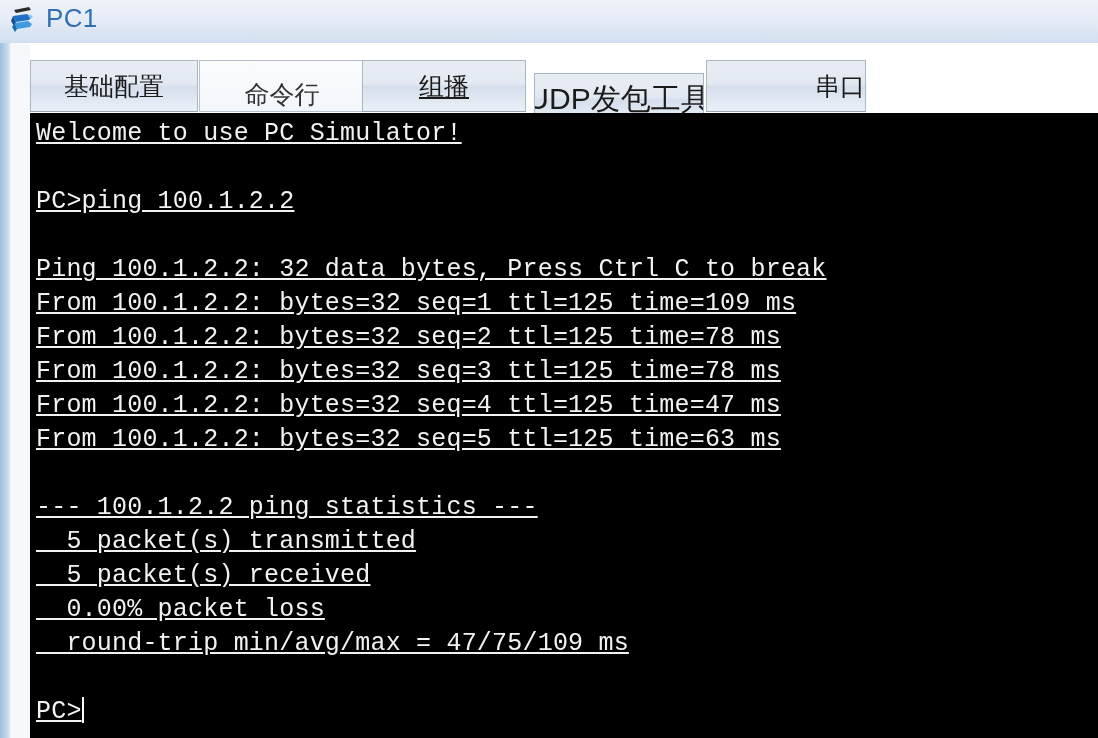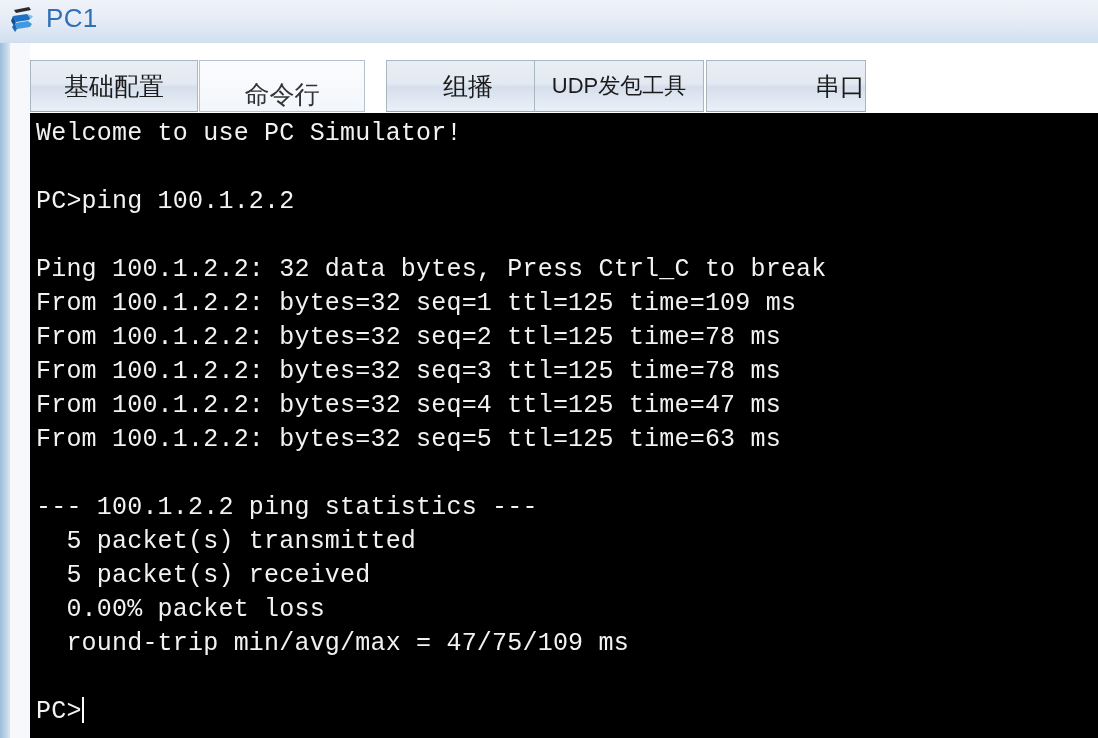--- a/index.html
+++ b/index.html
@@ -106,21 +106,22 @@
   }
   .tab.selected {
     background: linear-gradient(to bottom,
         #fbfcfe 0%,
         #f7f9fc 50%,
         #f2f6fb 100%);
     border-color: #b6c2cf;
     color: #333333;
   }
   .tab.small {
-    font-size: 22px;
+    font-size: 30px;
+    margin-top: 13px;
   }
 
   
   #terminal {
     position: absolute;
     left: 0px;
     top: 70px;
     width: 1068px;
     height: 668px;
     background: #000000;
@@ -130,20 +131,21 @@
     position: absolute;
     left: 6px;
     top: 4px;
     right: 0;
     font-family: "Liberation Mono", "DejaVu Sans Mono", monospace;
     font-size: 25px;
     line-height: 34px;
     color: #f2f2f2;
     white-space: pre;
     letter-spacing: 0.2px;
+    text-decoration: underline;
   }
   .tline {
     height: 34px;
     white-space: pre;
   }
   #cursor {
     display: inline-block;
     width: 2px;
     height: 26px;
     background: #ffffff;
@@ -174,21 +176,21 @@
 
   <div id="content-panel">
 
     <div id="tabstrip">
       <div class="tab" style="left: 0px; width: 168px;">
         <span>基础配置</span>
       </div>
       <div class="tab selected" style="left: 169px; width: 166px; align-items: flex-end;">
         <span>命令行</span>
       </div>
-      <div class="tab" style="left: 356px; width: 164px;">
+      <div class="tab" style="left: 332px; width: 164px; text-decoration: underline;">
         <span>组播</span>
       </div>
       <div class="tab small" style="left: 504px; width: 170px;">
         <span>UDP发包工具</span>
       </div>
       <div class="tab" style="left: 676px; width: 160px; justify-content: flex-end;">
         <span>串口</span>
       </div>
     </div>
 

